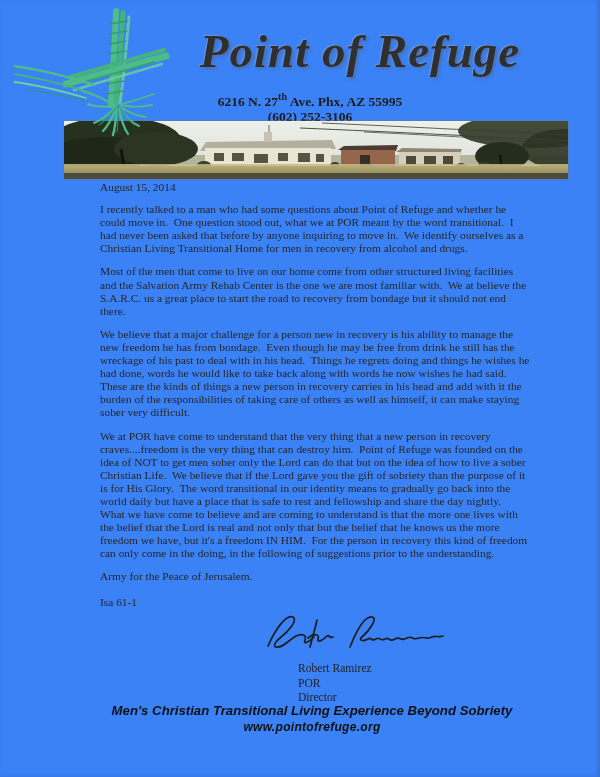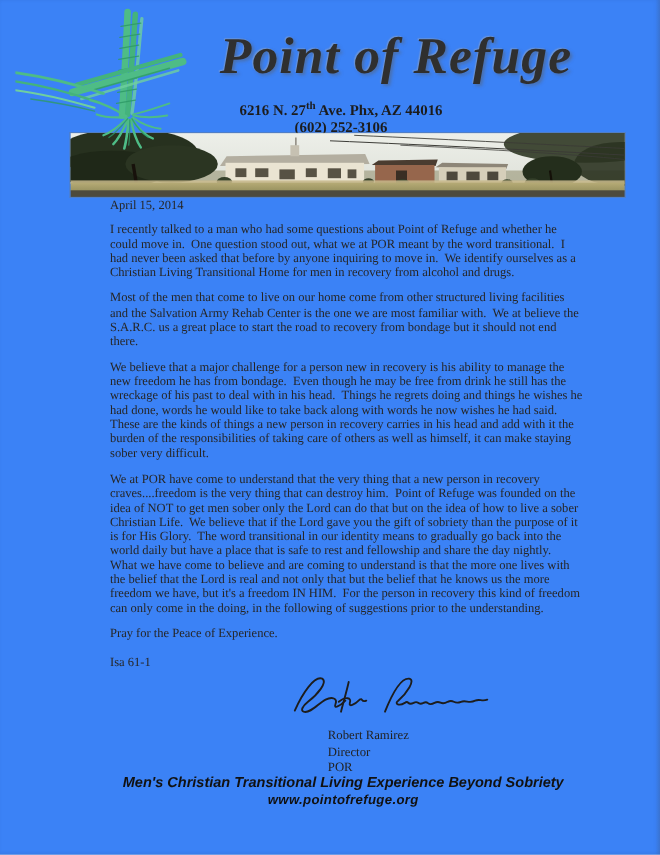--- a/index.html
+++ b/index.html
@@ -105,21 +105,21 @@
         <path d="M102 104 C97 110 91 117 85 121" stroke-width="1.2"></path>
         <path d="M104 105 C104 114 104 122 103 128" stroke-width="1.2"></path>
         <path d="M106 104 C110 111 115 117 121 121" stroke-width="1.2"></path>
       </g>
     </g>
   </svg>
 
   <h1 class="org-title">Point of Refuge</h1>
 
   <div class="addr-block">
-    <div><span>6216 N. 27</span><sup>th</sup><span> Ave. Phx, AZ 44016</span></div>
+    <div><span>6216 N. 27</span><sup>th</sup><span> Ave. Phx, AZ 55995</span></div>
     <div>(602) 252-3106</div>
   </div>
 
   <svg class="photo" viewBox="0 0 504 58" preserveAspectRatio="none" aria-hidden="true">
     <defs>
       <linearGradient id="sky" x1="0" y1="0" x2="0" y2="1">
         <stop offset="0" stop-color="#edefe9"></stop>
           <stop offset="1" stop-color="#dfe2da"></stop>
       </linearGradient>
       <linearGradient id="lawn" x1="0" y1="0" x2="0" y2="1">
@@ -179,42 +179,42 @@
         <ellipse cx="397" cy="45" rx="5" ry="3"></ellipse>
       <ellipse cx="420" cy="45" rx="7" ry="4"></ellipse>
     </g>
 
     <rect x="0" y="43" width="504" height="3" fill="#c8b98b" opacity=".85"></rect>
     <rect x="0" y="45" width="504" height="8" fill="url(#lawn)"></rect>
     <rect x="0" y="52" width="504" height="6" fill="#4d4a3c"></rect>
   </svg>
 
   <main class="body-text">
-    <p class="date-line">April 15, 2014</p>
+    <p class="date-line">August 15, 2014</p>
     <p>I recently talked to a man who had some questions about Point of Refuge and whether he could move in.  One question stood out, what we at POR meant by the word transitional.  I had never been asked that before by anyone inquiring to move in.  We identify ourselves as a Christian Living Transitional Home for men in recovery from alcohol and drugs.</p>
     <p>Most of the men that come to live on our home come from other structured living facilities and the Salvation Army Rehab Center is the one we are most familiar with.  We at believe the S.A.R.C. us a great place to start the road to recovery from bondage but it should not end there.</p>
     <p>We believe that a major challenge for a person new in recovery is his ability to manage the new freedom he has from bondage.  Even though he may be free from drink he still has the wreckage of his past to deal with in his head.  Things he regrets doing and things he wishes he had done, words he would like to take back along with words he now wishes he had said.  These are the kinds of things a new person in recovery carries in his head and add with it the burden of the responsibilities of taking care of others as well as himself, it can make staying sober very difficult.</p>
     <p>We at POR have come to understand that the very thing that a new person in recovery craves....freedom is the very thing that can destroy him.  Point of Refuge was founded on the idea of NOT to get men sober only the Lord can do that but on the idea of how to live a sober Christian Life.  We believe that if the Lord gave you the gift of sobriety than the purpose of it is for His Glory.  The word transitional in our identity means to gradually go back into the world daily but have a place that is safe to rest and fellowship and share the day nightly.  What we have come to believe and are coming to understand is that the more one lives with the belief that the Lord is real and not only that but the belief that he knows us the more freedom we have, but it's a freedom IN HIM.  For the person in recovery this kind of freedom can only come in the doing, in the following of suggestions prior to the understanding.</p>
-    <p class="closing-line">Pray for the Peace of Experience.</p>
+    <p class="closing-line">Army for the Peace of Jerusalem.</p>
     <p class="closing-line">Isa 61-1</p>
   </main>
 
   <div class="sig-block">
     <svg class="sig-svg" viewBox="0 0 185 52" aria-hidden="true">
       <g fill="none" stroke="#1d1d1d" stroke-width="1.7" stroke-linecap="round">
         <path d="M6 38 C13 22 24 6 31 9 C36 12 27 23 18 30 C13 34 11 38 14 39 C20 41 28 31 34 28 C40 25 45 27 43 32 C41 37 47 34 52 29"></path>
         <path d="M55 12 C53 21 50 31 48 39"></path>
         <path d="M46 30 C52 25 58 26 56 31 C55 35 60 33 65 28 C68 26 66 31 71 29"></path>
         <path d="M88 39 C94 24 102 8 110 9 C116 10 108 22 100 29 C96 32 101 34 106 31 C110 28 108 34 114 31 C119 28 117 34 123 31 C128 28 126 35 133 31 C139 28 138 34 145 30 C151 27 150 33 157 30 C162 28 164 32 170 29 C174 27 176 30 181 28"></path>
       </g>
     </svg>
     <div class="sig-lines">
       <div>Robert Ramirez</div>
+      <div>POR</div>
       <div>Director</div>
-      <div>POR</div>
     </div>
   </div>
 
   <footer class="page-footer">
     <div class="tagline">Men's Christian Transitional Living Experience Beyond Sobriety</div>
     <div class="website">www.pointofrefuge.org</div>
   </footer>
 
   <div class="scan-edge"></div>
 </div>

